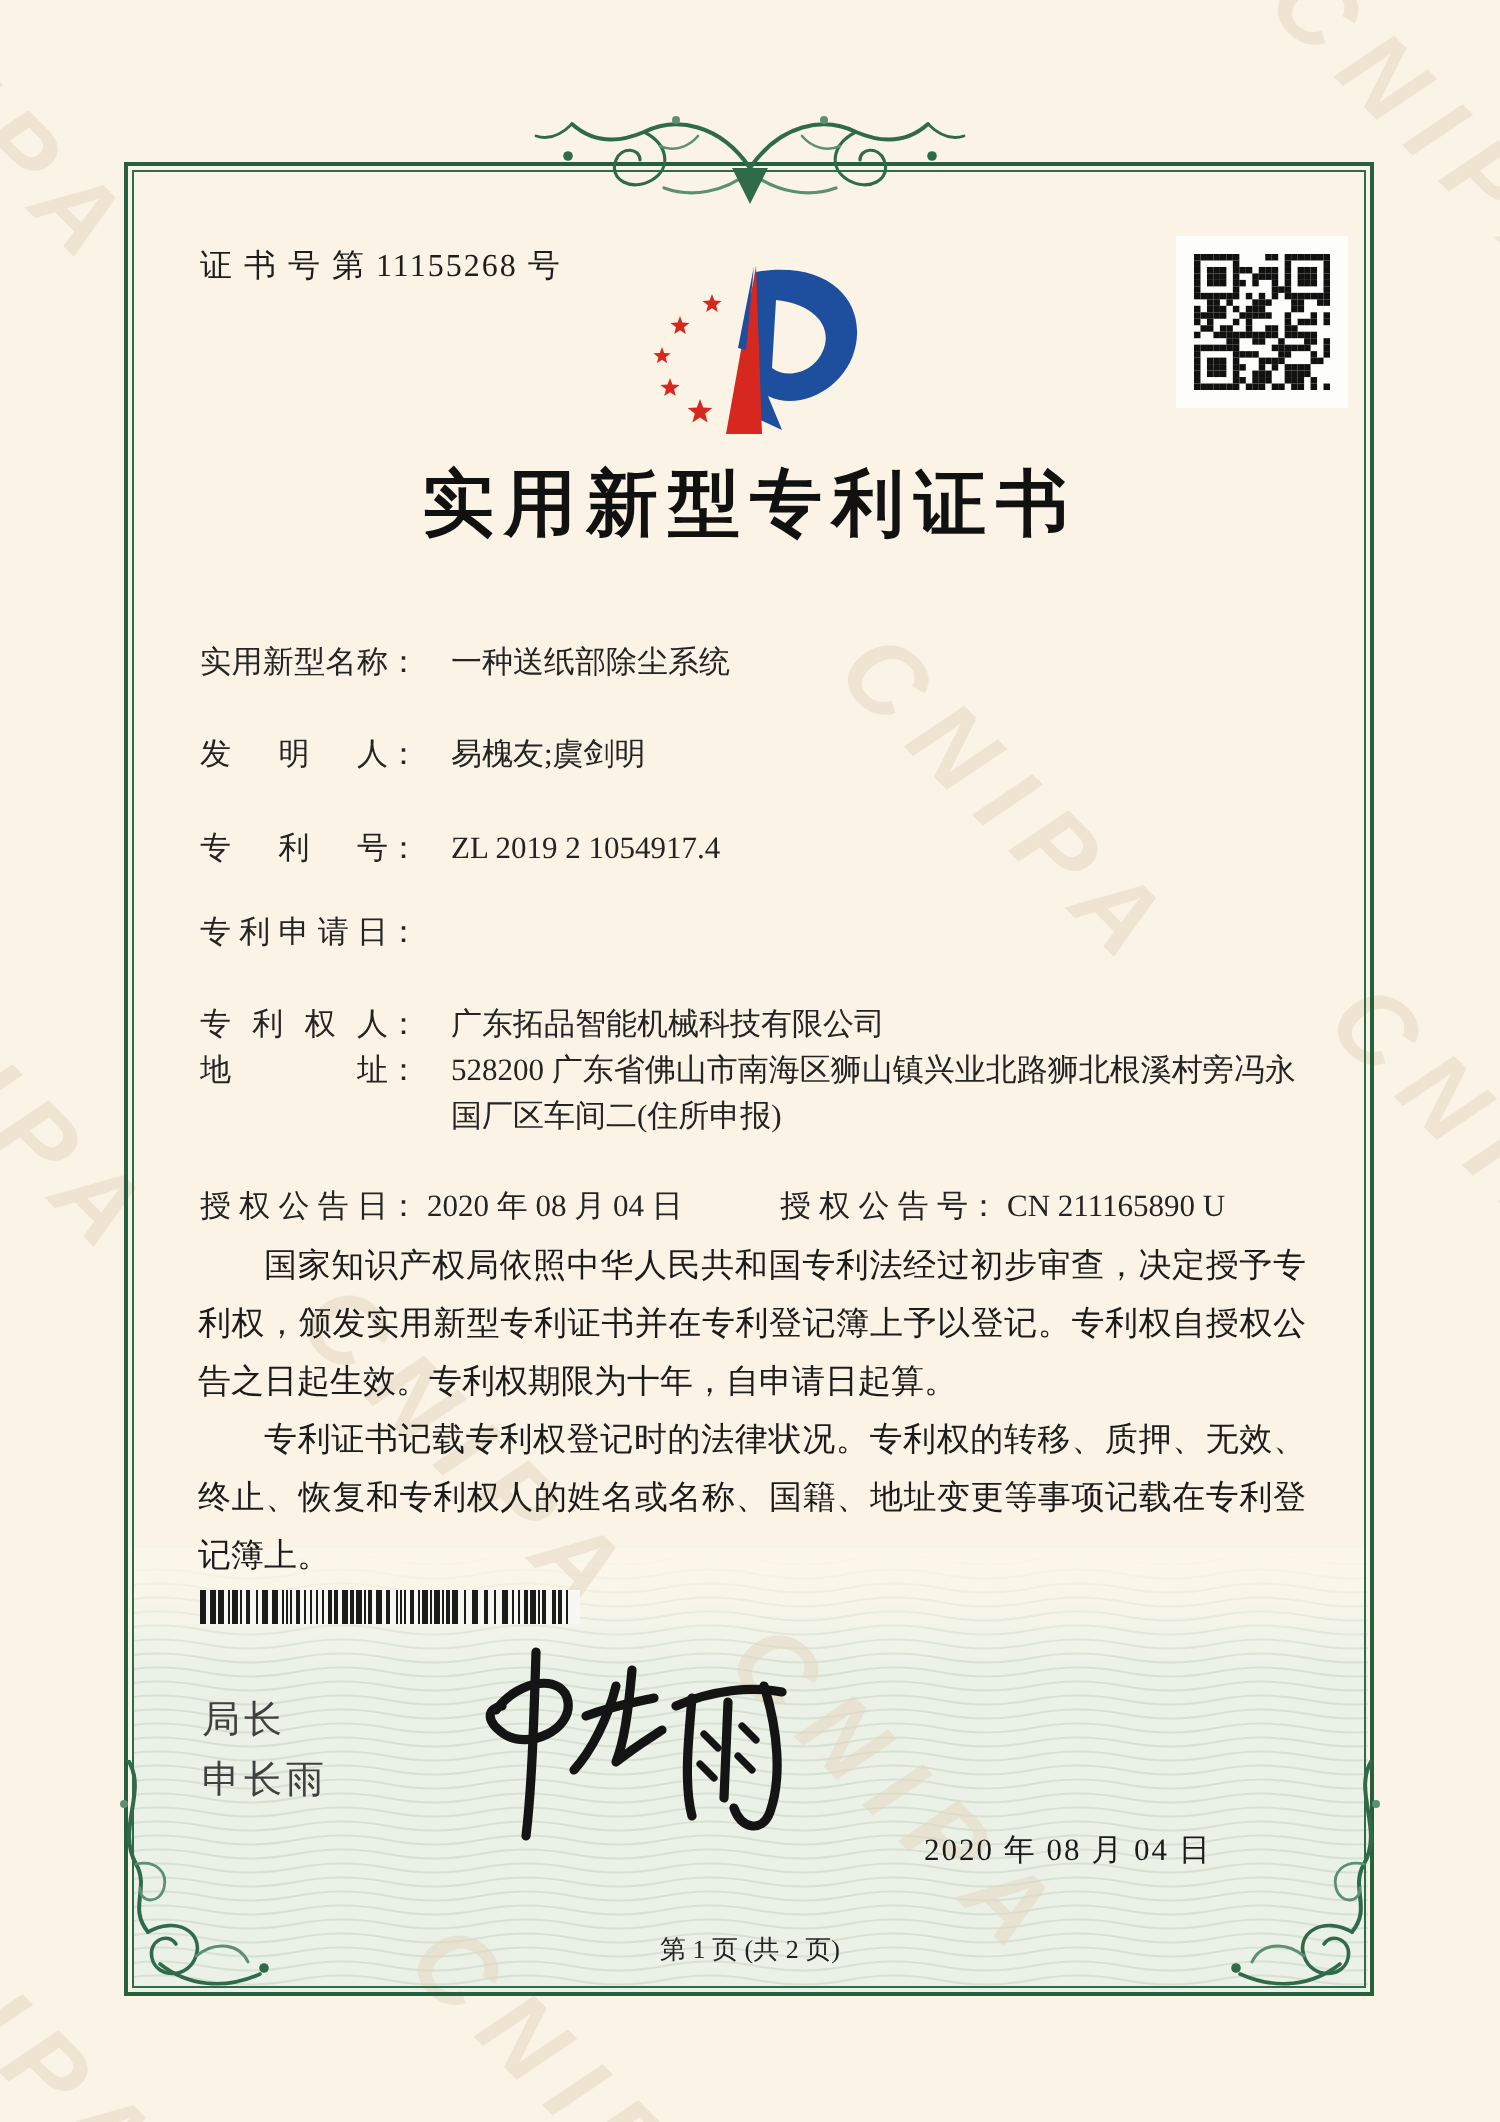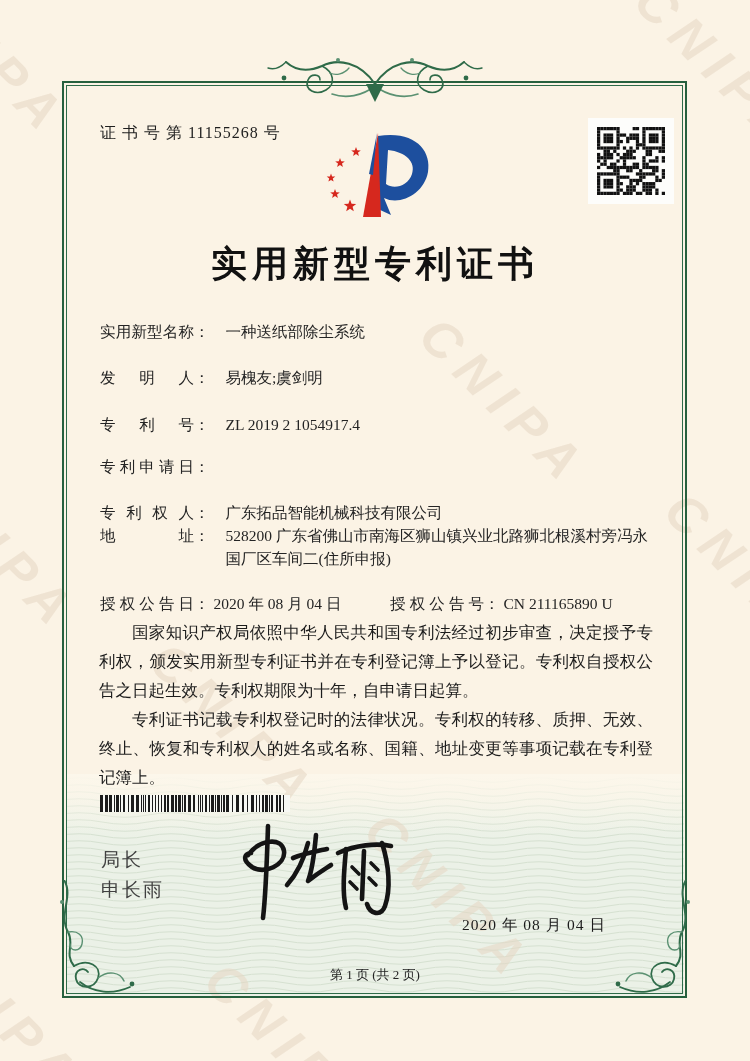--- a/index.html
+++ b/index.html
@@ -20,21 +20,21 @@
   .frame{position:absolute;left:62px;top:81px;width:621px;height:913px;z-index:2;
          border:2.5px solid #26603e;pointer-events:none;}
   .frame-inner{position:absolute;inset:2px;border:1px solid #2e6b49;}
   .orn{position:absolute;z-index:3;pointer-events:none;}
   
   .content{position:absolute;inset:0;z-index:4;}
   .cert-no{position:absolute;left:100px;top:123px;font-size:16px;letter-spacing:1px;color:#1e1e1e;}
   .logo{position:absolute;left:318px;top:130px;}
   .qr-pad{position:absolute;left:588px;top:118px;width:86px;height:86px;background:#fdfdfb;}
   .qr-pad svg{position:absolute;left:9px;top:9px;}
-  .title{position:absolute;left:0;top:240px;width:750px;text-align:center;font-size:36px;
+  .title{position:absolute;left:0;top:228px;width:750px;text-align:center;font-size:36px;
          font-weight:700;letter-spacing:5px;color:#111;}
   .fields{position:absolute;left:100px;top:0;width:556px;font-size:15.5px;color:#242424;}
   .frow{position:absolute;left:0;width:556px;display:flex;line-height:23px;}
   .f-label{display:inline-block;width:94px;text-align:justify;text-align-last:justify;
            text-justify:inter-ideograph;flex:none;}
   .f-colon{flex:none;margin-right:4px;}
   .f-value{flex:1;margin-left:12px;}
   .g2{position:absolute;left:290px;top:0;display:flex;line-height:23px;}
   .body-text{position:absolute;left:99px;top:618px;width:554px;font-size:16.5px;line-height:29px;
              color:#1c1c1c;text-align:justify;text-justify:inter-ideograph;}

